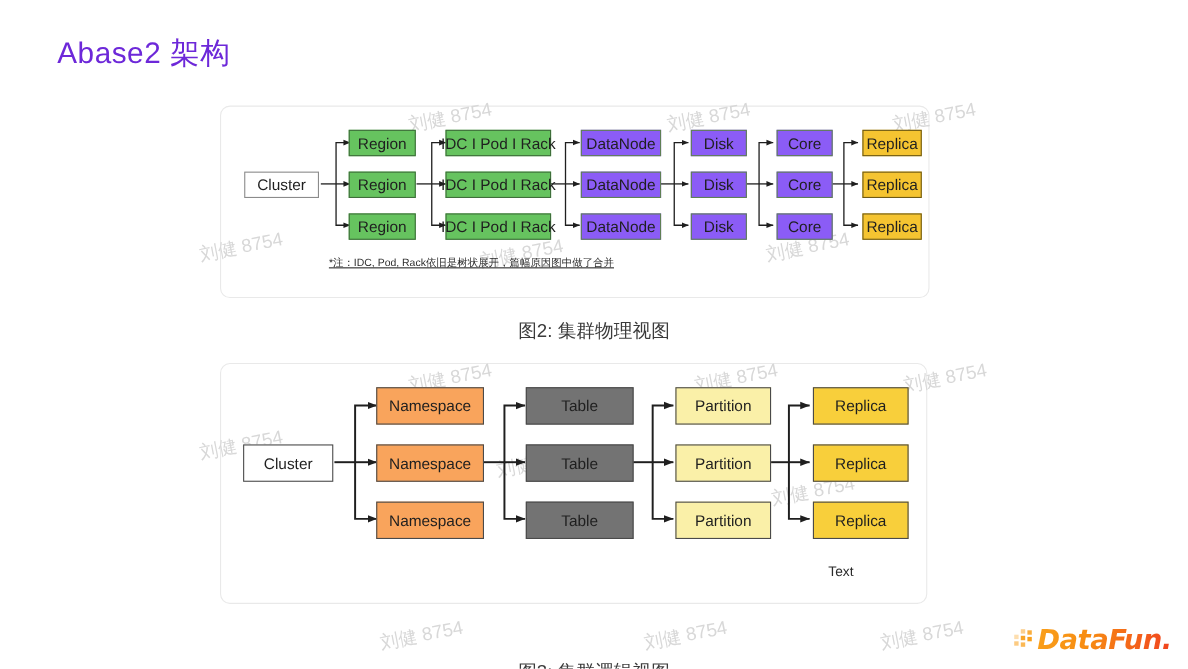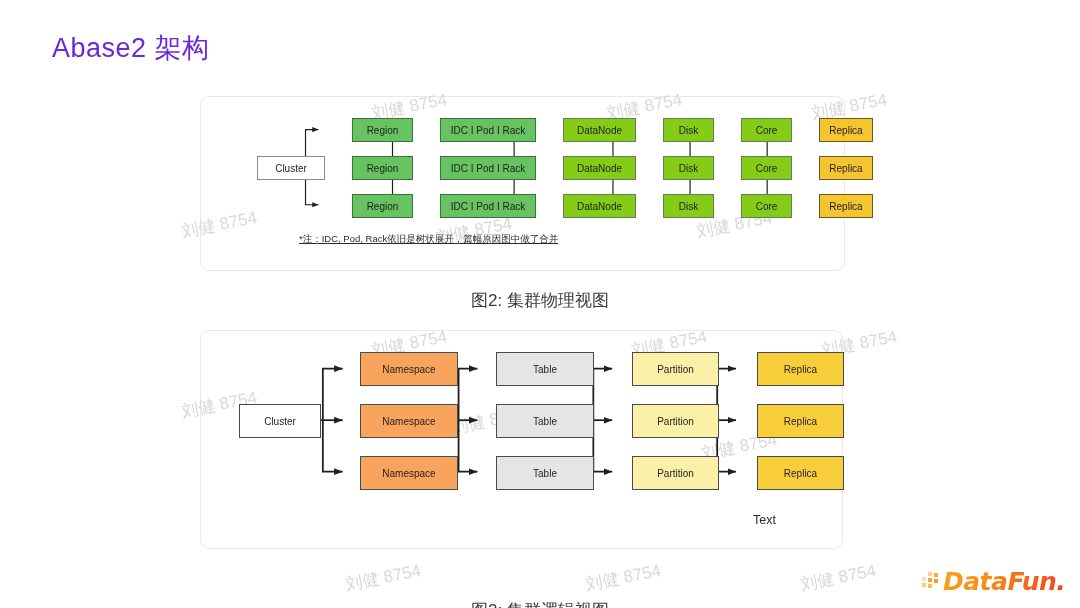--- a/index.html
+++ b/index.html
@@ -66,42 +66,40 @@
     align-items: center;
     justify-content: center;
     color: #1f1f1f;
     white-space: nowrap;
     z-index: 3;
   }
 
   
   #panel-physical .node {
     height: 24px;
-    font-size: 10px;
+    font-size: 14px;
     border: 1px solid #5b5b5b;
-    margin-left: 35px;
   }
   #panel-physical .node.cluster {
     background: #ffffff;
     border: 1px solid #8b8b8b;
   }
   #panel-physical .node.green-dark  { background: #66c35f; border-color: #3f6f3b; }
-  #panel-physical .node.green-light { background: #84cc16; border-color: #5f7f55; }
+  #panel-physical .node.green-light { background: #8b5cf6; border-color: #5f7f55; }
   #panel-physical .node.gold        { background: #f5c431; border-color: #6e5a16; }
 
   
   #panel-logical .node {
     height: 34px;
-    font-size: 10px;
+    font-size: 14px;
     border: 1.5px solid #4a4a4a;
-    margin-left: 18px;
   }
   #panel-logical .node.cluster      { background: #ffffff; border: 1.5px solid #4a4a4a; }
   #panel-logical .node.orange       { background: #f9a45c; border-color: #4a4a4a; }
-  #panel-logical .node.orange-light { background: #e5e5e5; border-color: #4a4a4a; }
+  #panel-logical .node.orange-light { background: #737373; border-color: #4a4a4a; }
   #panel-logical .node.yellow-pale  { background: #faf0a8; border-color: #4a4a4a; }
   #panel-logical .node.yellow       { background: #f8cf3b; border-color: #4a4a4a; }
 
   .edge-layer {
     position: absolute;
     left: 0; top: 0;
     width: 100%; height: 100%;
     z-index: 2;
     overflow: visible;
   }

